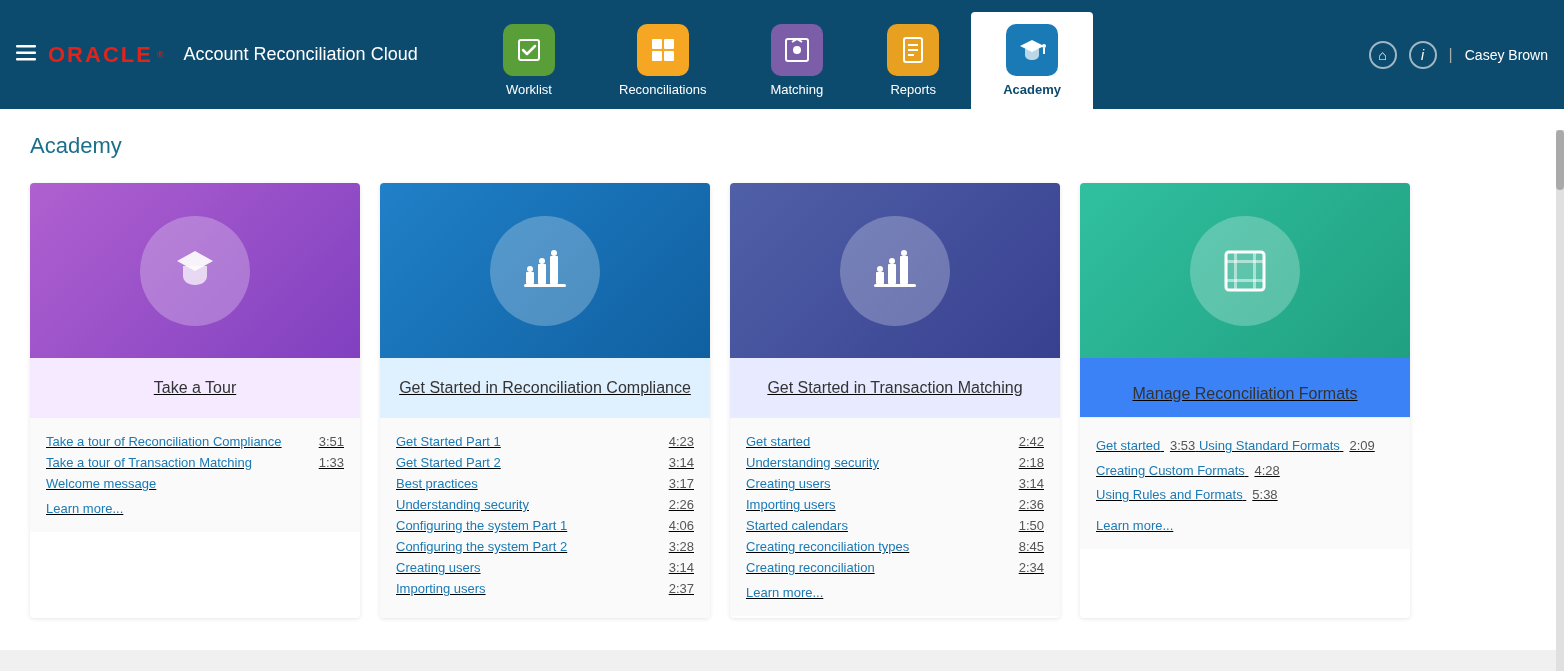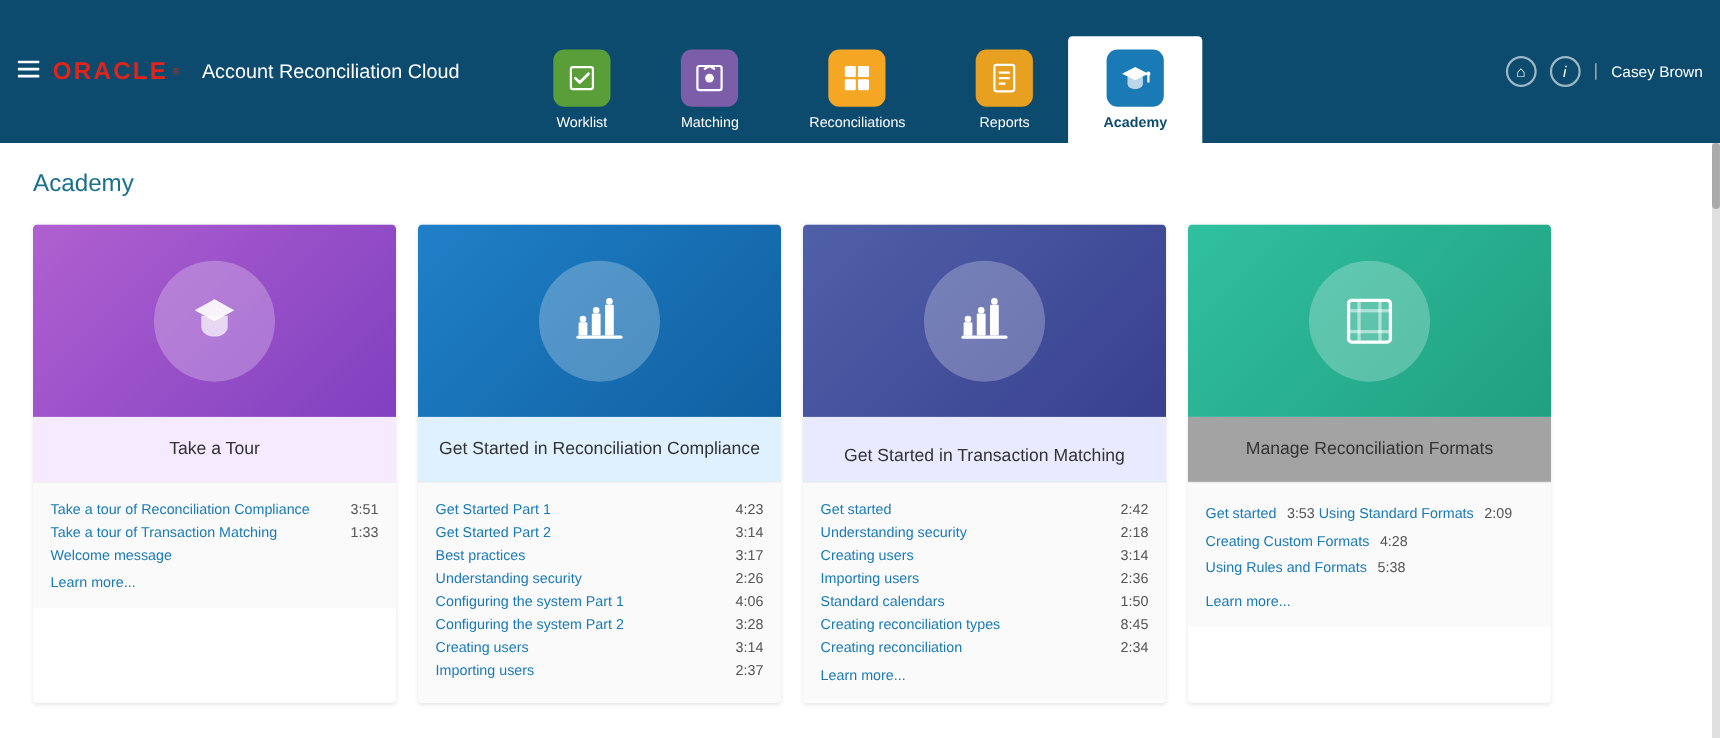--- a/index.html
+++ b/index.html
@@ -1,21 +1,21 @@
 <!DOCTYPE html>
 <html><head>
   <meta charset="utf-8">
   <style>
     * { margin: 0; padding: 0; box-sizing: border-box; }
     body { font-family: Arial, sans-serif; background: #f0f0f0; width: 1564px; min-height: 671px; }
 
     
     .header {
       background: #0d4b6e;
-      height: 130px;
+      height: 109px;
       display: flex;
       align-items: center;
       padding: 0 16px;
       position: relative;
     }
     .header-left {
       display: flex;
       align-items: center;
       gap: 12px;
     }
@@ -139,20 +139,21 @@
       gap: 20px;
     }
 
     .card {
       width: 330px;
       border-radius: 4px;
       overflow: hidden;
       box-shadow: 0 1px 4px rgba(0,0,0,0.1);
       background: white;
       flex-shrink: 0;
+      text-decoration: underline;
     }
 
     .card-banner {
       height: 175px;
       display: flex;
       align-items: center;
       justify-content: center;
       position: relative;
     }
     .card-banner.purple-grad { background: linear-gradient(135deg, #b060d0, #8040c0); }
@@ -178,22 +179,22 @@
       font-size: 16px;
       color: #333;
       min-height: 60px;
       display: flex;
       align-items: center;
       justify-content: center;
       border-bottom: 1px solid #eee;
     }
     .card-title-area.purple-light { background: #f5eaff; }
     .card-title-area.blue-light { background: #dff0ff; }
-    .card-title-area.indigo-light { background: #e8eaff; align-items: flex-end; }
-    .card-title-area.teal-light { background: #a3a3a3; }
+    .card-title-area.indigo-light { background: #e8eaff; }
+    .card-title-area.teal-light { background: #3b82f6; align-items: flex-end; }
 
     .card-body {
       padding: 16px;
       background: #fafafa;
     }
     .card-link-item {
       display: flex;
       justify-content: space-between;
       align-items: flex-start;
       margin-bottom: 6px;
@@ -261,40 +262,40 @@
       <div class="nav-icon-box green">
         <svg width="26" height="26" viewBox="0 0 26 26" fill="white">
           <rect x="3" y="3" width="20" height="20" rx="2" fill="none" stroke="white" stroke-width="2"></rect>
           <polyline points="7,13 11,17 19,9" fill="none" stroke="white" stroke-width="2.5" stroke-linecap="round" stroke-linejoin="round"></polyline>
         </svg>
       </div>
       <span class="nav-label">Worklist</span>
     </div>
 
     <div class="nav-item">
-      <div class="nav-icon-box purple">
-        <svg width="28" height="28" viewBox="0 0 28 28" fill="white">
-          <rect x="3" y="3" width="22" height="22" rx="2" fill="none" stroke="white" stroke-width="2"></rect>
-          <circle cx="14" cy="14" r="4" fill="white"></circle>
-          <polyline points="9,6 14,3 19,6" fill="none" stroke="white" stroke-width="2"></polyline>
-        </svg>
-      </div>
-      <span class="nav-label">Matching</span>
-    </div>
-
-    <div class="nav-item">
       <div class="nav-icon-box orange">
         <svg width="28" height="28" viewBox="0 0 28 28" fill="white">
           <rect x="3" y="3" width="10" height="10" rx="1"></rect>
           <rect x="15" y="3" width="10" height="10" rx="1"></rect>
           <rect x="3" y="15" width="10" height="10" rx="1"></rect>
           <rect x="15" y="15" width="10" height="10" rx="1"></rect>
         </svg>
       </div>
       <span class="nav-label">Reconciliations</span>
+    </div>
+
+    <div class="nav-item">
+      <div class="nav-icon-box purple">
+        <svg width="28" height="28" viewBox="0 0 28 28" fill="white">
+          <rect x="3" y="3" width="22" height="22" rx="2" fill="none" stroke="white" stroke-width="2"></rect>
+          <circle cx="14" cy="14" r="4" fill="white"></circle>
+          <polyline points="9,6 14,3 19,6" fill="none" stroke="white" stroke-width="2"></polyline>
+        </svg>
+      </div>
+      <span class="nav-label">Matching</span>
     </div>
 
     <div class="nav-item">
       <div class="nav-icon-box gold">
         <svg width="28" height="28" viewBox="0 0 28 28" fill="white">
           <rect x="5" y="2" width="18" height="24" rx="2" fill="none" stroke="white" stroke-width="2"></rect>
           <line x1="9" y1="9" x2="19" y2="9" stroke="white" stroke-width="2"></line>
           <line x1="9" y1="14" x2="19" y2="14" stroke="white" stroke-width="2"></line>
           <line x1="9" y1="19" x2="15" y2="19" stroke="white" stroke-width="2"></line>
         </svg>
@@ -439,21 +440,21 @@
         </div>
         <div class="card-link-item">
           <a class="card-link">Creating users</a>
           <span class="card-time">3:14</span>
         </div>
         <div class="card-link-item">
           <a class="card-link">Importing users</a>
           <span class="card-time">2:36</span>
         </div>
         <div class="card-link-item">
-          <a class="card-link">Standard calendars</a>
+          <a class="card-link">Started calendars</a>
           <span class="card-time">1:50</span>
         </div>
         <div class="card-link-item">
           <a class="card-link">Creating reconciliation types</a>
           <span class="card-time">8:45</span>
         </div>
         <div class="card-link-item">
           <a class="card-link">Creating reconciliation</a>
           <span class="card-time">2:34</span>
         </div>

